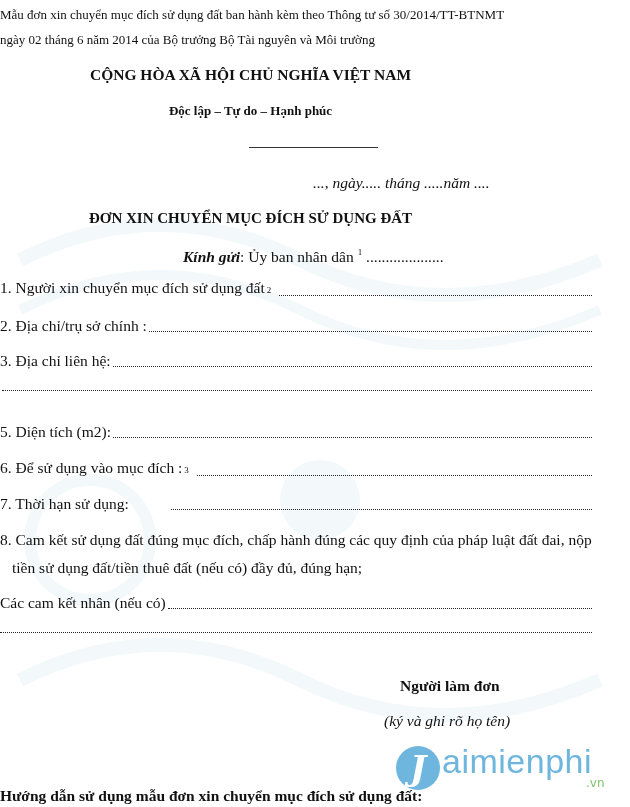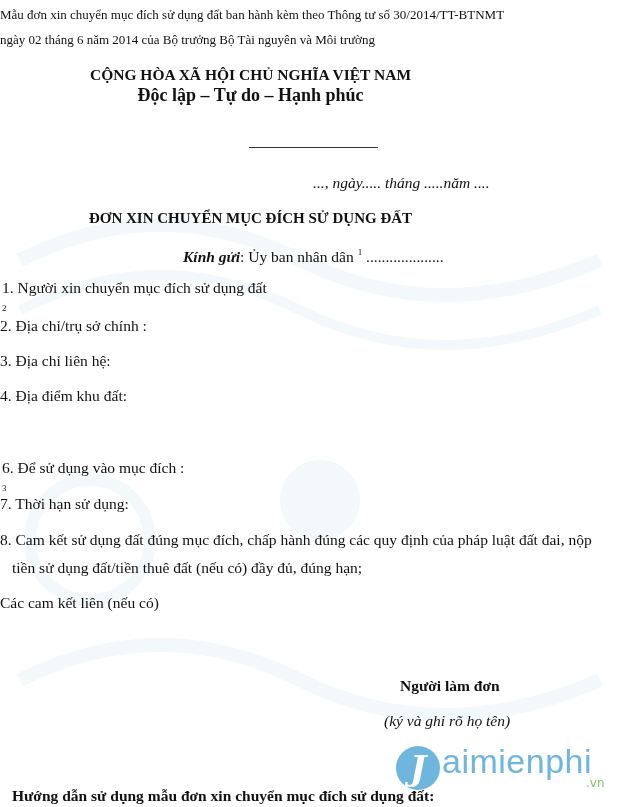--- a/index.html
+++ b/index.html
@@ -46,21 +46,20 @@
     }
     .field {
       position: absolute;
       left: 0;
       width: 592px;
       display: flex;
       align-items: baseline;
       font-size: 15.5px;
       line-height: 20px;
       white-space: nowrap;
-      flex-direction: column;
     }
     .field .label { flex: 0 0 auto; }
     .field sup { font-size: 9px; margin-left: 2px; margin-right: 6px; vertical-align: 7px; }
     .field .dots {
       flex: 1 1 auto;
       border-bottom: 1.3px dotted #222;
       height: 4px;
       margin-left: 2px;
       align-self: flex-end;
       margin-bottom: 4px;
@@ -111,21 +110,21 @@
   <path d="M20 110 Q160 40 300 110 T600 110" fill="none" stroke="#4a90c2" stroke-width="10"></path>
   <circle cx="90" cy="340" r="60" fill="none" stroke="#4a90c2" stroke-width="12"></circle>
   <circle cx="320" cy="300" r="40" fill="#4a90c2"></circle>
   <path d="M20 480 Q160 410 300 480 T600 480" fill="none" stroke="#4a90c2" stroke-width="14"></path>
 </svg>
 
 <div class="line header-line" style="top:5px;">Mẫu đơn xin chuyển mục đích sử dụng đất   ban hành kèm theo Thông tư số 30/2014/TT-BTNMT</div>
 <div class="line header-line" style="top:30px;">ngày 02 tháng 6 năm 2014 của Bộ trưởng Bộ Tài nguyên và Môi trường</div>
 
 <div class="line center bold" style="top:65px; font-size:15.5px;">CỘNG HÒA XÃ HỘI CHỦ NGHĨA VIỆT NAM</div>
-<div class="line center bold" style="top:85px; font-size:18px;">Độc lập – Tự do – Hạnh phúc</div>
+<div class="line center bold" style="top:101px; font-size:13px;">Độc lập – Tự do – Hạnh phúc</div>
 <div class="rule"></div>
 
 <div class="line italic" style="top:173px; left:313px;">..., ngày..... tháng .....năm ....</div>
 
 <div class="line center bold" style="top:208px; font-size:15px;">ĐƠN XIN CHUYỂN MỤC ĐÍCH SỬ DỤNG ĐẤT</div>
 
 <div class="line" style="top:242px; left:183px;">
   <span class="bold italic">Kính gửi</span><span>: Ủy ban nhân dân</span> <sup class="fn">1</sup><span> ....................</span>
 </div>
 
@@ -136,49 +135,49 @@
 </div>
 <div class="field" style="top:316px;">
   <span class="label">2. Địa chỉ/trụ sở chính :</span>
   <span class="dots"></span>
 </div>
 <div class="field" style="top:351px;">
   <span class="label">3. Địa chỉ liên hệ:</span>
   <span class="dots"></span>
 </div>
 <div class="field" style="top:386px;">
-  <span class="label">4. Địa điểm khu đất:</span>
   <span class="dots"></span>
 </div>
 <div class="field" style="top:422px;">
+  <span class="label">5. Diện tích  (m2):</span>
   <span class="dots"></span>
 </div>
 <div class="field" style="top:458px;">
   <span class="label">6. Để sử dụng vào mục đích :</span>
   <sup>3</sup>
   <span class="dots"></span>
 </div>
 <div class="field" style="top:494px;gap:40px;">
   <span class="label">7. Thời hạn sử dụng:</span>
   <span class="dots"></span>
 </div>
 
 <div class="line" style="top:530px;">8. Cam kết sử dụng đất đúng mục đích, chấp hành đúng các quy định của pháp luật đất đai, nộp</div>
 <div class="line" style="top:558px;padding-left:12px;">tiền sử dụng đất/tiền thuê đất (nếu có) đầy đủ, đúng hạn;</div>
 
 <div class="field" style="top:593px;">
-  <span class="label">Các cam kết liên (nếu có)</span>
+  <span class="label">Các cam kết nhân (nếu có)</span>
   <span class="dots"></span>
 </div>
 <div class="field" style="top:628px;">
   <span class="dots" style="margin-left:0;"></span>
 </div>
 
 <div class="line bold" style="top:676px; left:400px;">Người làm đơn</div>
 <div class="line italic" style="top:711px; left:384px;">(ký và ghi rõ họ tên)</div>
 
-<div class="line bold" style="top:786px; font-size:15.5px;padding-left:12px;">Hướng dẫn sử dụng mẫu đơn xin chuyển mục đích sử dụng đất:</div>
+<div class="line bold" style="top:786px; font-size:15.5px;">Hướng dẫn sử dụng mẫu đơn xin chuyển mục đích sử dụng đất:</div>
 
 <div class="logo">
   <div class="t-circle">J</div>
   <div class="brand">aimienphi</div>
   <div class="tld">.vn</div>
 </div>
 
 </body></html>

